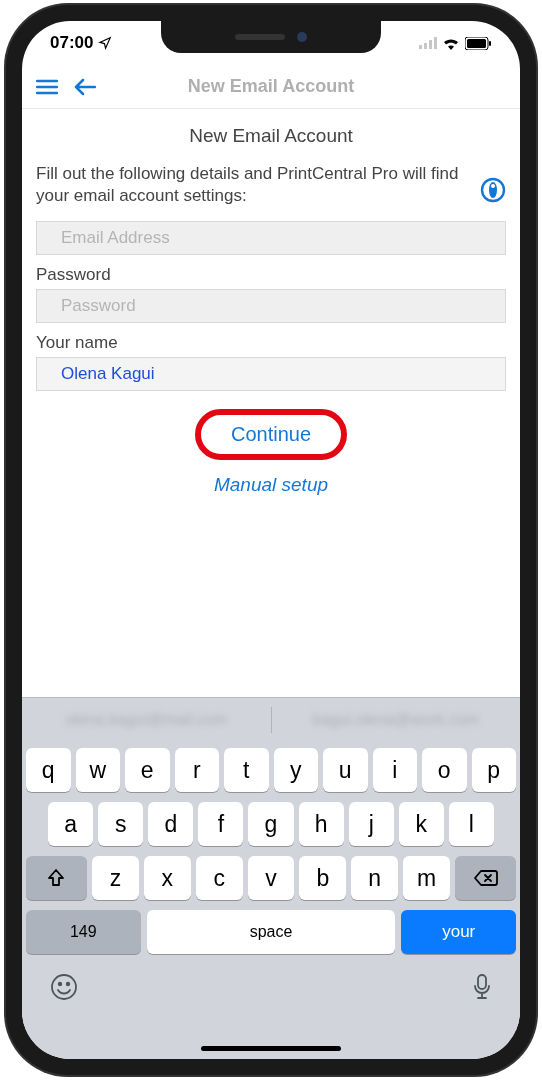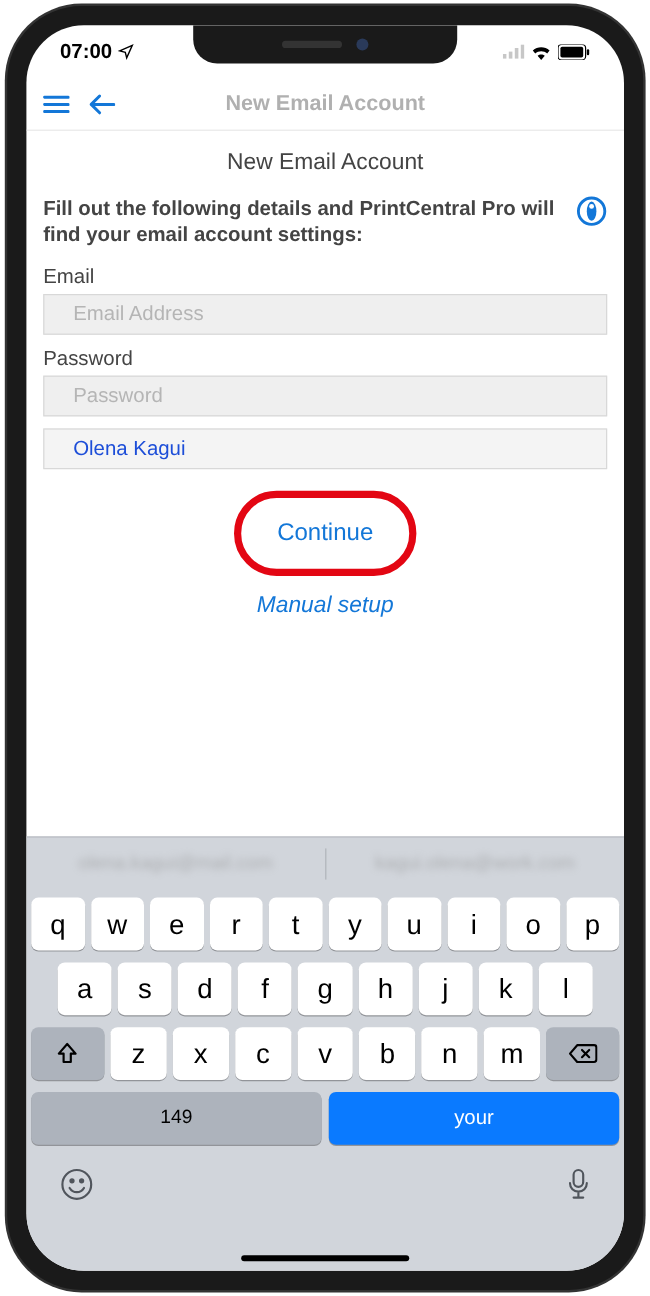--- a/index.html
+++ b/index.html
@@ -10,30 +10,30 @@
 .notch::before { content: ""; width: 50px; height: 6px; background: #333; border-radius: 3px; margin-right: 12px; }
 .notch::after { content: ""; width: 10px; height: 10px; background: #2a3a5a; border-radius: 50%; }
 .statusbar { height: 44px; display: flex; align-items: center; justify-content: space-between; padding: 0 28px; font-size: 17px; font-weight: 600; }
 .sb-left { display: flex; align-items: center; gap: 5px; }
 .sb-right { display: flex; align-items: center; gap: 5px; }
 .navbar { height: 44px; display: flex; align-items: center; border-bottom: 1px solid #e8e8e8; padding: 0 14px; position: relative; }
 .nav-title { position: absolute; left: 0; right: 0; text-align: center; color: #b0b0b0; font-size: 18px; font-weight: 600; pointer-events: none; }
 .menu-icon, .back-icon { color: #1377d8; margin-right: 16px; display: flex; align-items: center; }
 .content { padding: 16px 14px; }
 .page-title { text-align: center; font-size: 19px; color: #444; margin-bottom: 16px; }
-.desc-row { display: flex; align-items: flex-start; gap: 8px; margin-bottom: 14px; font-weight: bold; }
+.desc-row { display: flex; align-items: flex-end; gap: 8px; margin-bottom: 14px; }
 .desc { font-size: 17px; color: #444; line-height: 1.3; flex: 1; }
 .info-icon { color: #1377d8; flex-shrink: 0; }
 .field { margin-bottom: 10px; }
 .field-label { font-size: 17px; color: #444; margin-bottom: 4px; display: block; }
 .field-input { width: 100%; height: 34px; border: 1px solid #d8d8d8; background: #efefef; font-size: 17px; padding: 0 24px; color: #1d4ed8; }
 .field-input::placeholder { color: #b5b5b5; }
 .field-input.filled { background: #f4f4f4; }
 .btn-row { text-align: center; margin-top: 18px; }
-.continue-wrap { display: inline-block; border: 6px solid #e30613; border-radius: 40px; padding: 18px 30px; margin-bottom: 8px; }
+.continue-wrap { display: inline-block; border: 6px solid #e30613; border-radius: 40px; padding: 8px 30px; margin-bottom: 8px; }
 .continue-btn { font-size: 20px; color: #1377d8; background: none; border: none; }
 .manual-btn { display: block; margin: 6px auto 0; font-size: 19px; color: #1377d8; background: none; border: none; font-style: italic; }
 .keyboard-area { position: absolute; bottom: 0; left: 0; right: 0; height: 362px; background: #d1d5db; border-top: 1px solid #b8bcc2; }
 .suggestion-bar { height: 44px; display: flex; align-items: center; }
 .sugg { flex: 1; text-align: center; color: #888; font-size: 16px; filter: blur(3px); opacity: 0.5; }
 .sugg-div { width: 1px; height: 26px; background: #b0b4ba; }
 .kb-rows { padding: 6px 4px; }
 .kb-row { display: flex; justify-content: center; gap: 5px; margin-bottom: 10px; }
 .key { flex: 1; height: 44px; background: #fff; border-radius: 6px; display: flex; align-items: center; justify-content: center; font-size: 23px; color: #000; box-shadow: 0 1px 0 rgba(0,0,0,0.3); }
 .kb-row.r2 { padding: 0 22px; }
@@ -102,30 +102,30 @@
     <span class="info-icon">
       <svg width="26" height="26" viewBox="0 0 26 26" fill="none" stroke="#1377d8" stroke-width="2.4">
               <circle cx="13" cy="13" r="11"></circle>
               <ellipse cx="13" cy="13" rx="4" ry="8" fill="#1377d8" stroke="none"></ellipse>
               <circle cx="13" cy="9" r="2" fill="#fff" stroke="none"></circle>
             </svg>
     </span>
   </div>
 
   <div class="field">
-    <label class="field-label">Email</label>
     <input class="field-input" type="text" placeholder="Email Address" style="">
   </div>
 
   <div class="field">
     <label class="field-label">Password</label>
     <input class="field-input" type="password" placeholder="Password" style="">
   </div>
 
   <div class="field">
+    <label class="field-label">Your name</label>
     <input class="field-input filled" type="text" value="Olena Kagui" style="">
   </div>
 
   <div class="btn-row">
     <div class="continue-wrap">
       <button class="continue-btn">Continue</button>
     </div>
     <button class="manual-btn">Manual setup</button>
   </div>
 </div>
@@ -175,20 +175,21 @@
             <div class="key">m</div>
             <div class="key key-mod">
               <svg width="24" height="18" viewBox="0 0 24 18" fill="none" stroke="#000" stroke-width="1.8" stroke-linejoin="round">
                 <path d="M7 2h14a2 2 0 012 2v10a2 2 0 01-2 2H7l-6-7 6-7z"></path>
                 <path d="M11 6l6 6M17 6l-6 6" stroke-linecap="round"></path>
               </svg>
             </div>
           </div>
     <div class="kb-row r4">
       <div class="key key-123">149</div>
+      <div class="key key-space">space</div>
       <div class="key key-done">your</div>
     </div>
   </div>
   <div class="kb-tools">
     <span class="tool-icon">
       <svg width="28" height="28" viewBox="0 0 28 28" fill="none" stroke="#50555c" stroke-width="1.8">
               <circle cx="14" cy="14" r="12"></circle>
               <circle cx="10" cy="11" r="1.3" fill="#50555c"></circle>
               <circle cx="18" cy="11" r="1.3" fill="#50555c"></circle>
               <path d="M8 17c1.5 2.5 4 3.5 6 3.5s4.5-1 6-3.5" stroke-linecap="round"></path>

